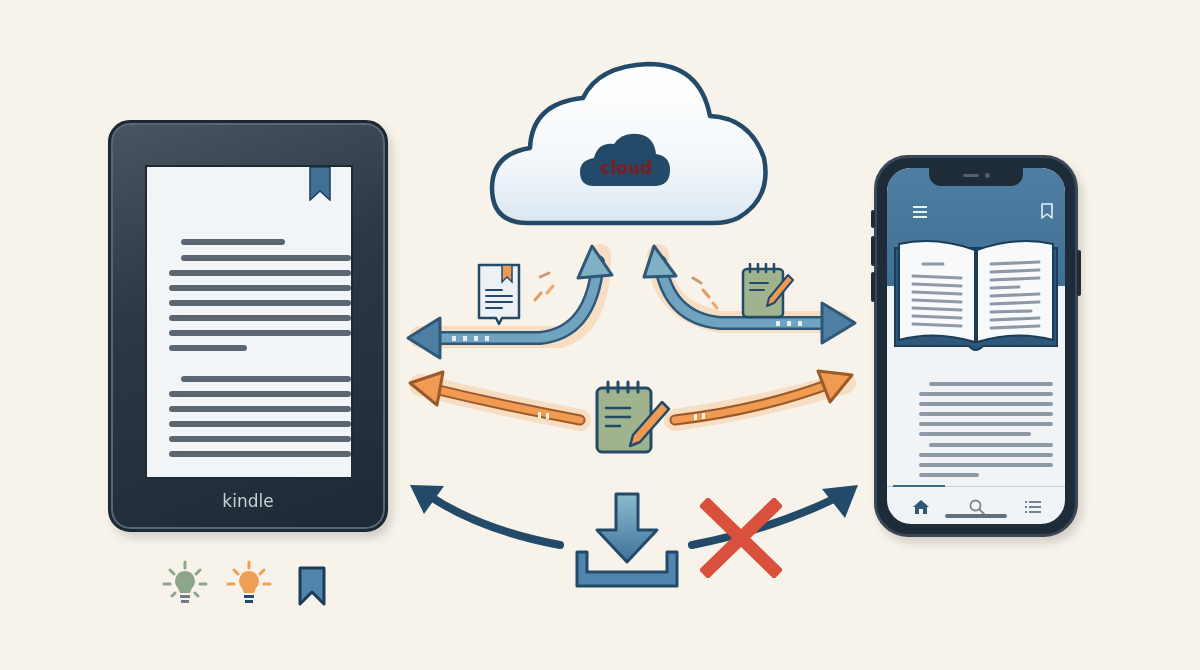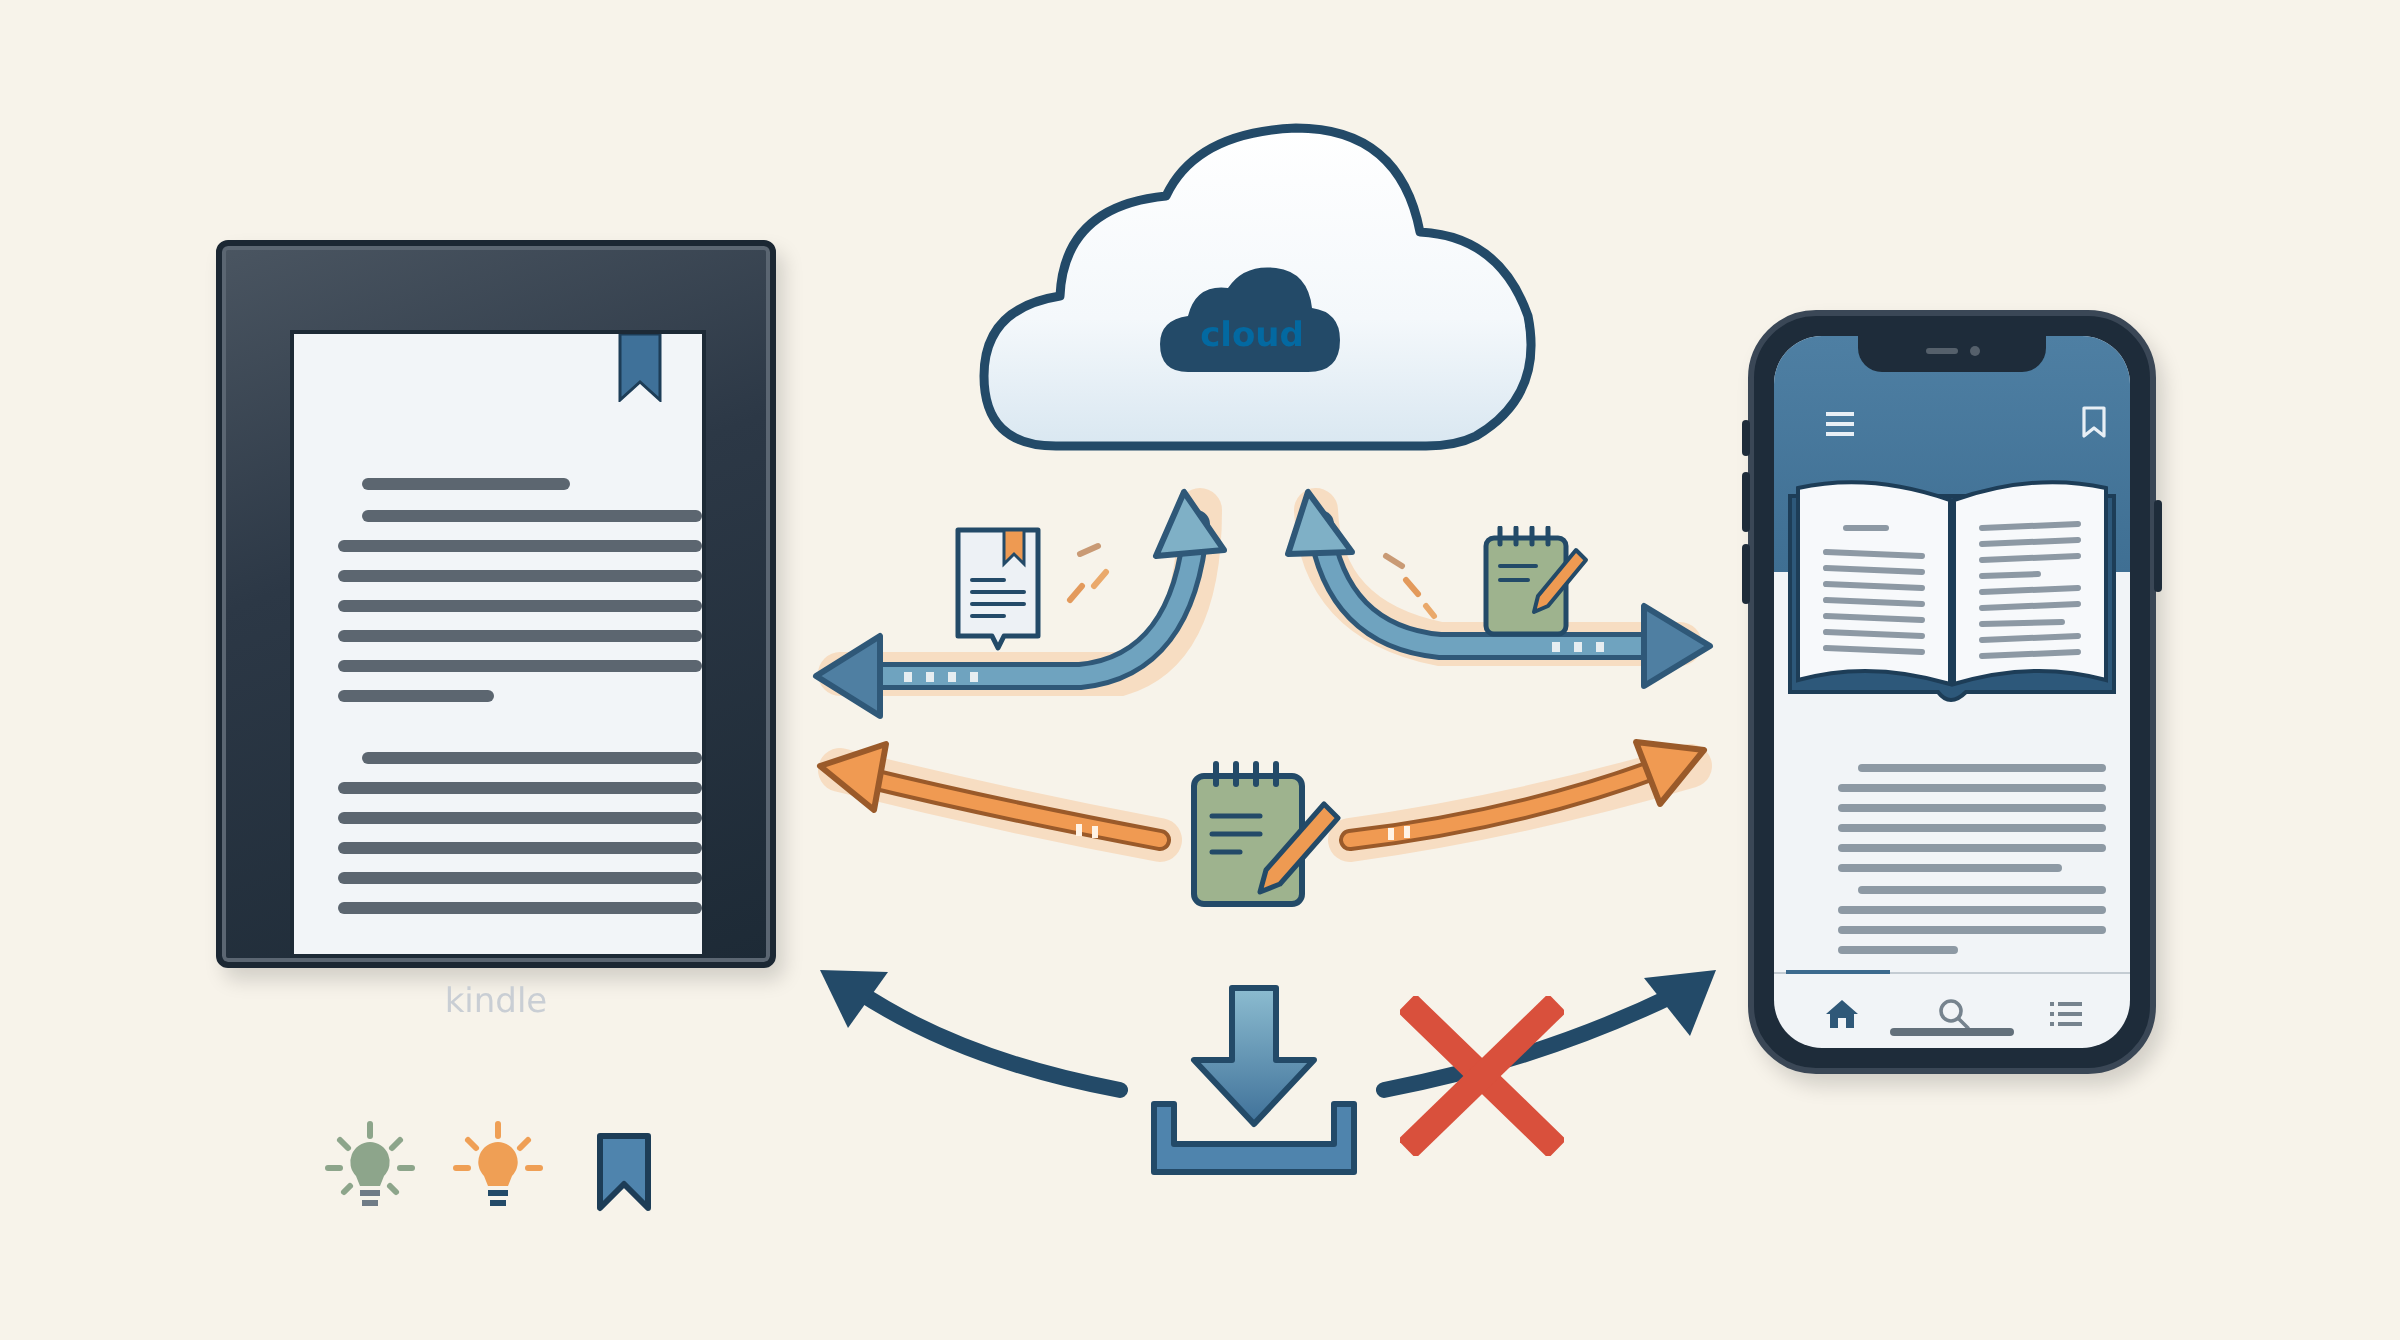--- a/index.html
+++ b/index.html
@@ -7,23 +7,23 @@
     width: 1200px; height: 670px; overflow: hidden;
     background: #f7f3ea;
     font-family: "DejaVu Sans", sans-serif;
     position: relative;
   }
   .abs { position: absolute; }
   svg { display: block; }
 
   
   .kindle {
-    left: 108px; top: 120px; width: 280px; height: 364px;
+    left: 108px; top: 120px; width: 280px; height: 412px;
     background: linear-gradient(160deg, #4a5561 0%, #2c3846 40%, #1d2a36 100%);
-    border: 3px solid #1b2733; border-radius: 6px;
+    border: 3px solid #1b2733; border-radius: 22px;
     box-shadow: 4px 6px 10px rgba(0,0,0,0.15), inset 0 0 0 2px #5b6672;
     box-sizing: border-box;
   }
   .kindle-screen {
     left: 34px; top: 42px; width: 208px; height: 314px;
     background: #f2f5f8; border: 2px solid #1d2a36; box-sizing: border-box;
   }
   .kindle-line { position: absolute; height: 6px; border-radius: 3px; background: #5c6670; }
   .kindle-bookmark { right: 20px; top: 0; width: 22px; height: 34px; }
   .kindle-logo {
@@ -53,21 +53,21 @@
   }
   .phone-line { position: absolute; height: 4px; border-radius: 2px; background: #8d99a4; }
   .phone-tabbar-divider { left: 0; top: 318px; width: 178px; height: 1px; background: #c4ccd3; }
   .phone-tabbar-active { left: 6px; top: 317px; width: 52px; height: 2px; background: #3c6a8e; }
   .phone-home-indicator { left: 58px; top: 346px; width: 62px; height: 4px; border-radius: 2px; background: #63707b; }
 
   
   .cloud { left: 488px; top: 58px; }
   .cloud-label {
     left: 0; top: 0; width: 100%; text-align: center;
-    color: #0369a1; font-weight: bold; font-size: 17px;
+    color: #7f1d1d; font-weight: bold; font-size: 17px;
   }
 
   .legend { top: 560px; }
 </style>
 </head>
 <body>
 
 <svg class="abs" style="left:0;top:0" width="1200" height="670">
   <defs>
     <filter id="glow" x="-20%" y="-40%" width="140%" height="180%">

